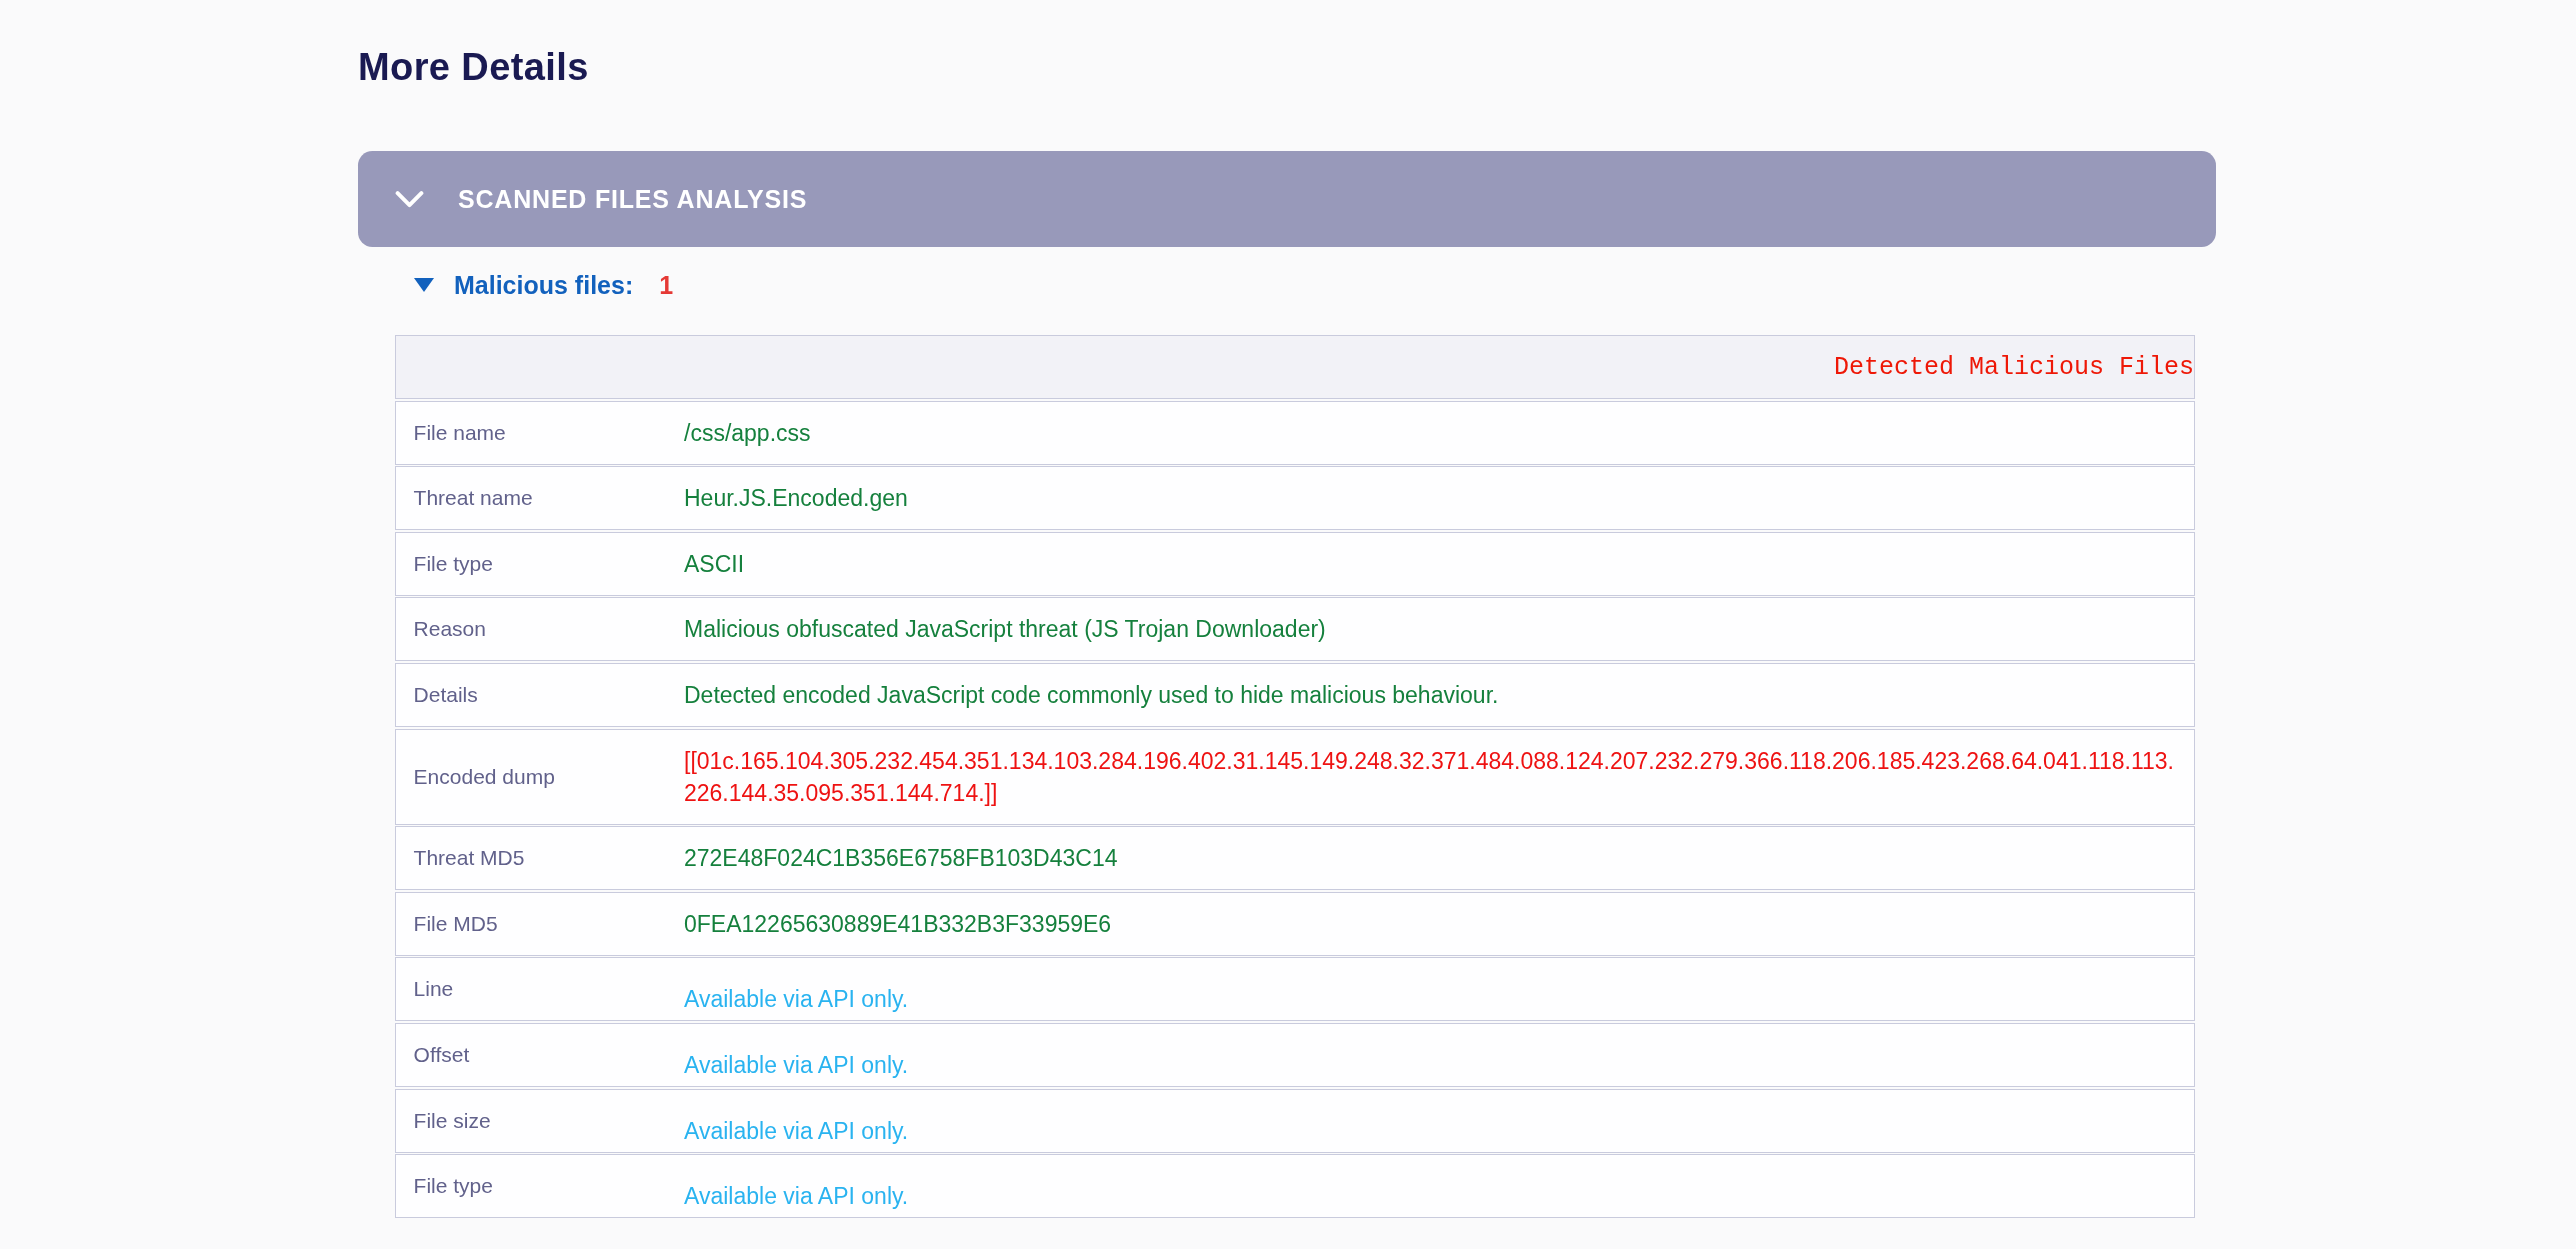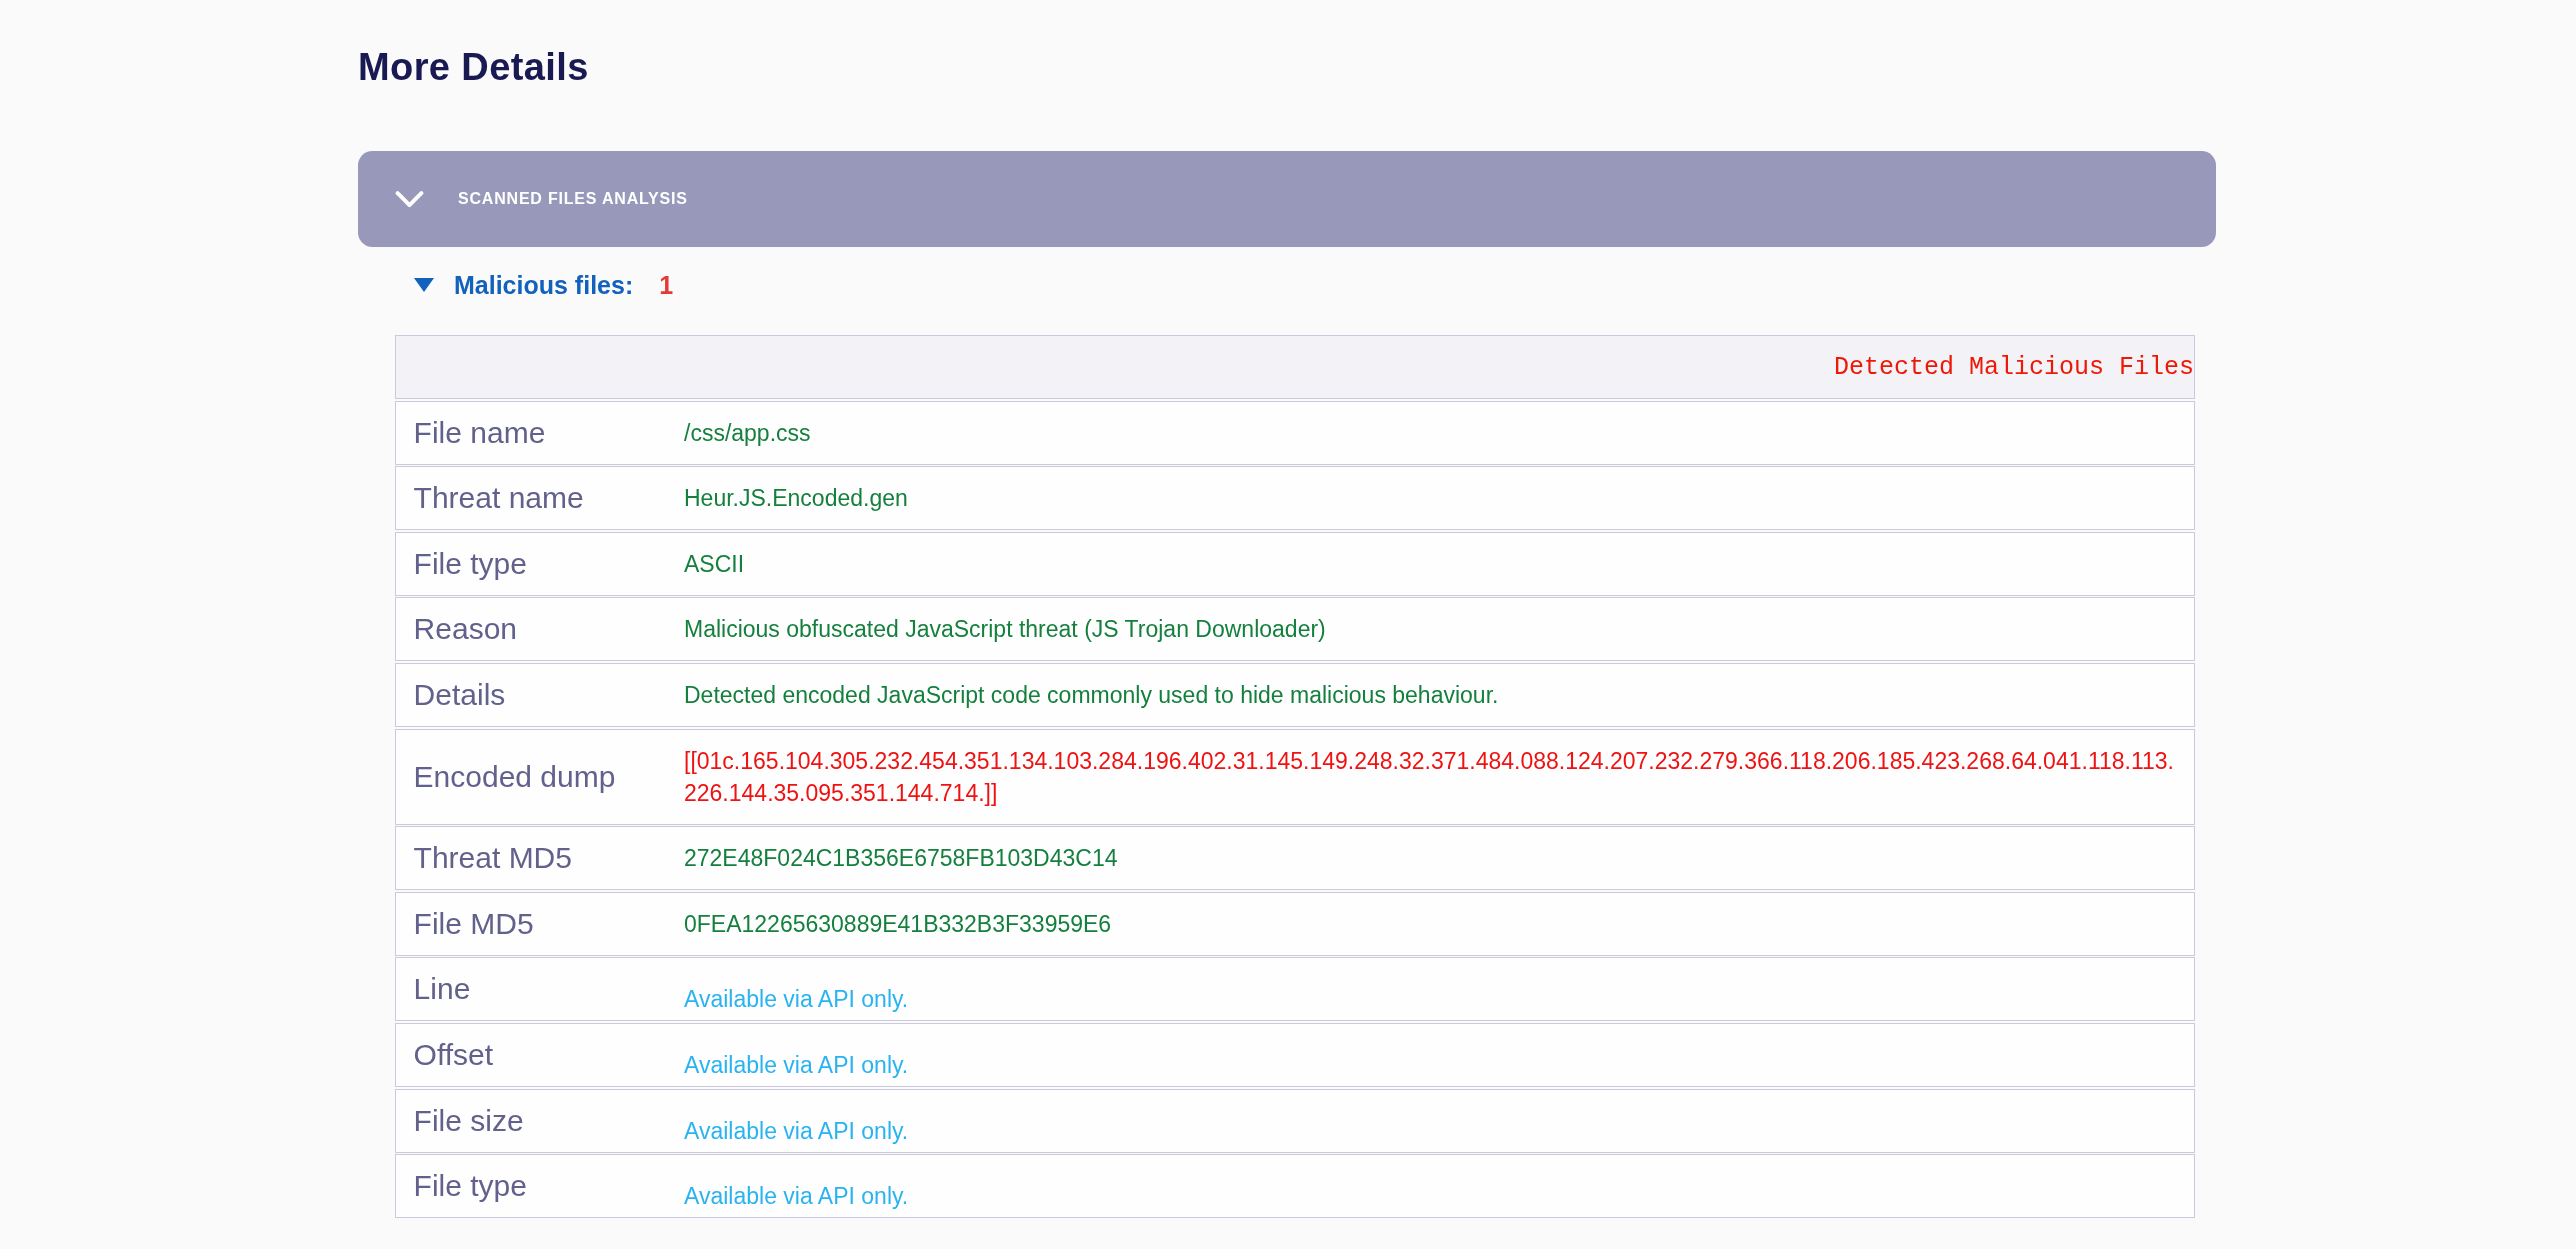--- a/index.html
+++ b/index.html
@@ -37,21 +37,21 @@
   .section-bar .chev {
     margin-left: 37px;
     width: 29px;
     height: 19px;
     flex: none;
     display: block;
   }
   .section-bar .bar-label {
     margin-left: 34px;
     color: #ffffff;
-    font-size: 16px;
+    font-size: 25px;
     font-weight: 700;
     letter-spacing: 0.8px;
   }
 
   .subheader {
     position: absolute;
     left: 414px;
     top: 269px;
     height: 32px;
     display: flex;
@@ -99,21 +99,21 @@
   .caption-text {
     font-family: "Liberation Mono", "DejaVu Sans Mono", monospace;
     font-size: 25px;
     color: #ee1807;
     padding-left: 17.6px;
   }
   .cell-label {
     flex: none;
     width: 288px;
     padding-left: 17.6px;
-    font-size: 30px;
+    font-size: 21px;
     color: #61618b;
   }
   .cell-value {
     flex: 1;
     font-size: 23px;
     color: #15803d;
     padding-right: 14.4px;
     line-height: 32px;
   }
   .value--red {

